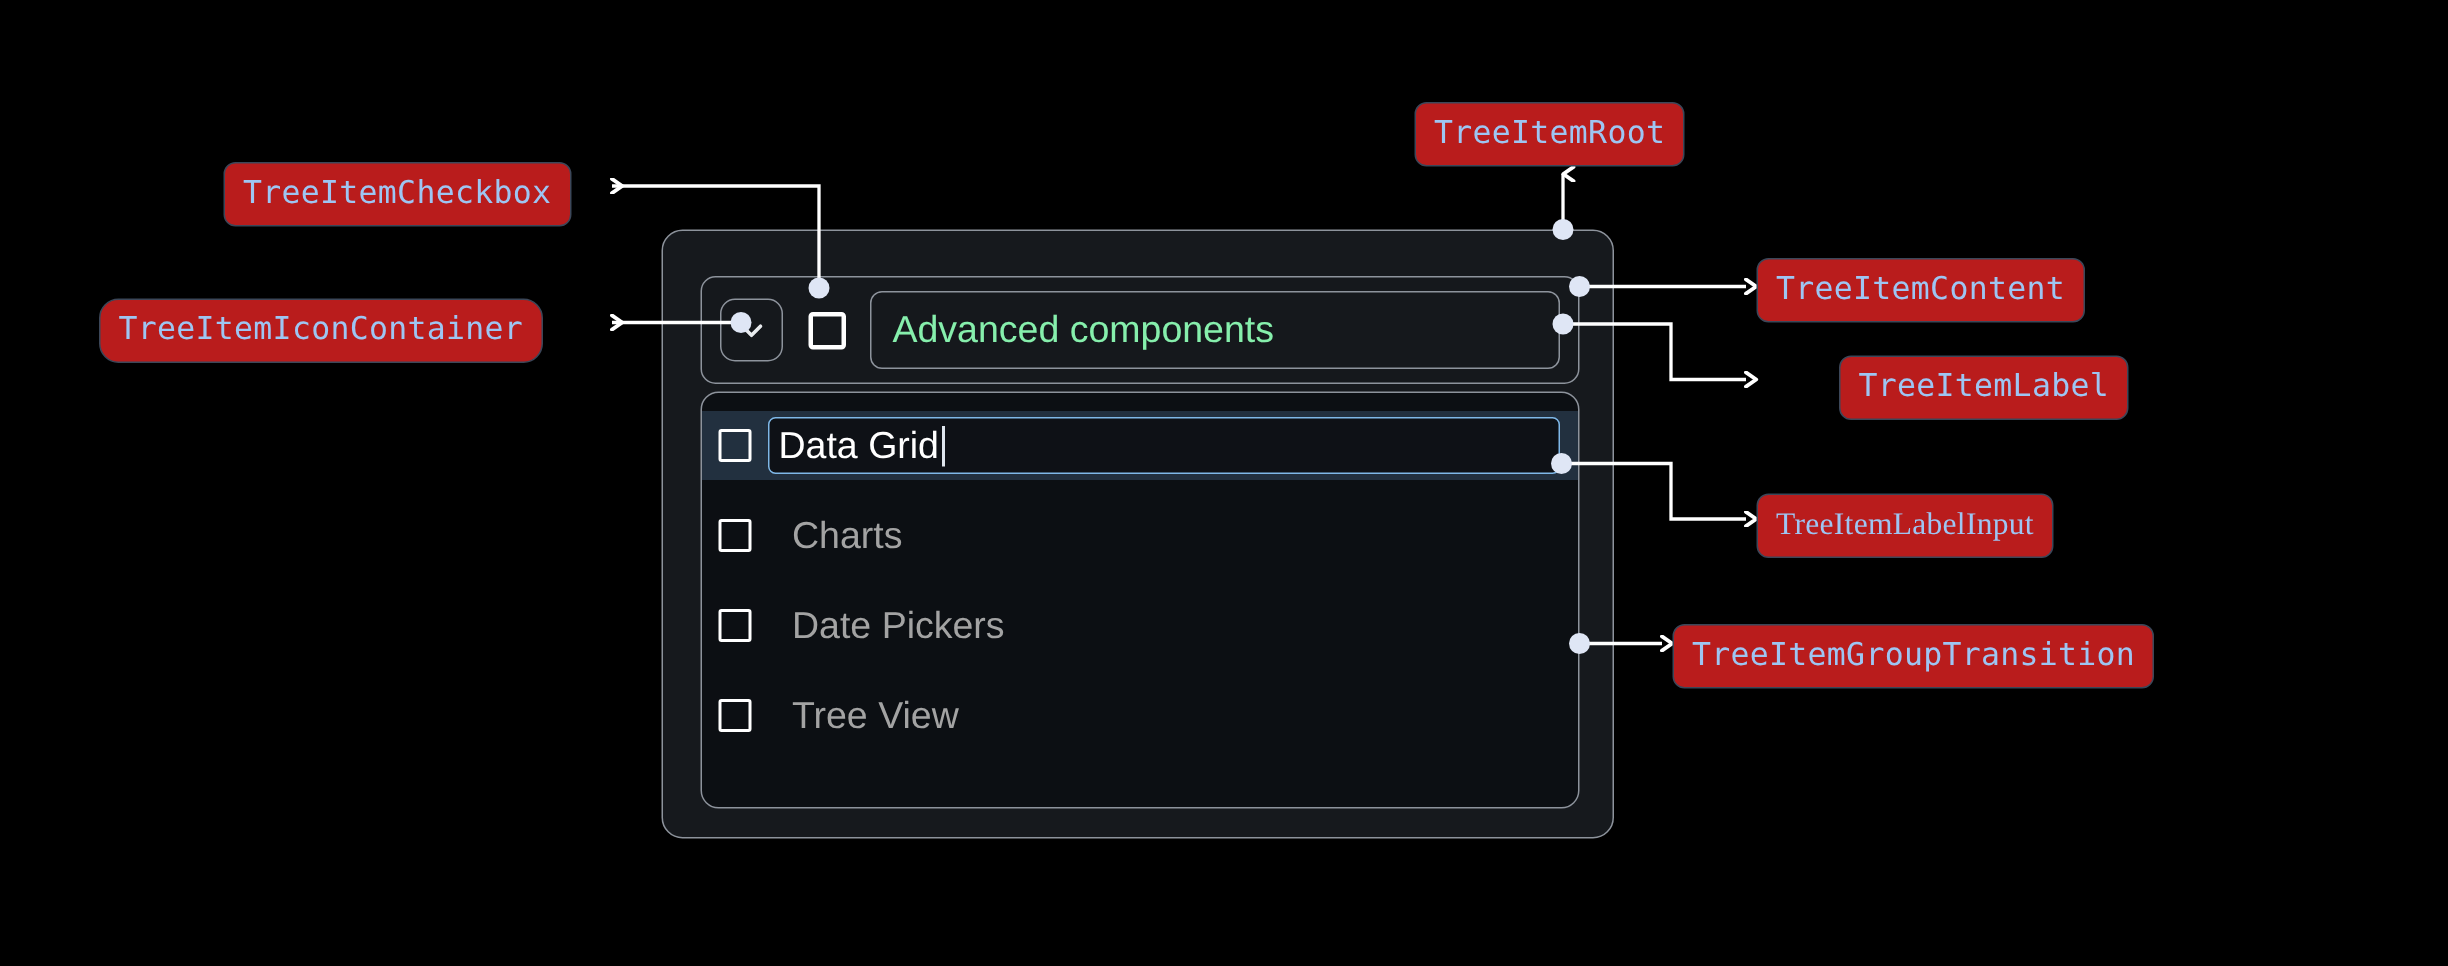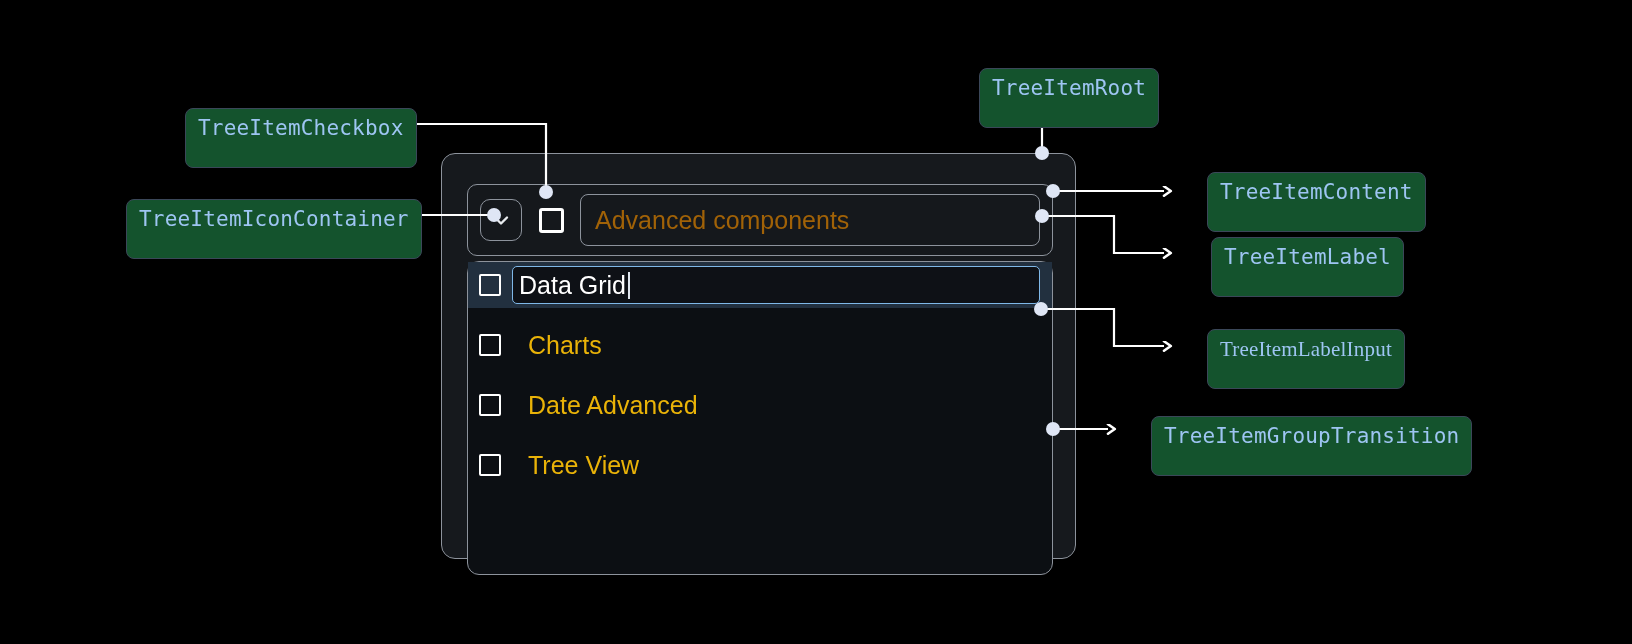--- a/index.html
+++ b/index.html
@@ -29,32 +29,31 @@
     width: 1632px;
     height: 644px;
     pointer-events: none;
     z-index: 3;
   }
 
   
   .chip {
     position: absolute;
     box-sizing: border-box;
-    background: #14532d;
+    background: #b91c1c;
     border: 1px solid #3b4759;
     border-radius: 8px;
     color: #9ec5f2;
     font-family: "DejaVu Sans Mono", monospace;
     font-size: 21px;
     line-height: 1;
     letter-spacing: 0.2px;
-    padding: 9px 12px 28px 12px;
+    padding: 9px 12px 11px 12px;
     white-space: nowrap;
     z-index: 5;
-    margin-left: 36px;
   }
 
   
   #tree-root {
     position: absolute;
     left: 441px;
     top: 153px;
     width: 635px;
     height: 406px;
     box-sizing: border-box;
@@ -115,36 +114,37 @@
   #tree-item-label {
     flex: 1 1 auto;
     height: 52px;
     box-sizing: border-box;
     border: 1px solid #8d939c;
     border-radius: 8px;
     background: transparent;
     display: flex;
     align-items: center;
     padding-left: 14px;
-    color: #a16207;
+    color: #86efac;
     font-size: 25px;
     font-family: "Liberation Sans", sans-serif;
   }
 
   
   #tree-item-group-transition {
     position: absolute;
     left: 25px;
     top: 107px;
     width: 586px;
-    height: 314px;
+    height: 278px;
     box-sizing: border-box;
     border: 1px solid #8d939c;
     border-radius: 12px;
     background: #0c0f13;
+    padding-top: 12px;
   }
 
   .child-row {
     position: relative;
     height: 46px;
     margin: 0 0 14px 0;
     display: flex;
     align-items: center;
     box-sizing: border-box;
   }
@@ -158,21 +158,21 @@
     justify-content: center;
   }
   .child-row .child-cb-glyph {
     width: 22px;
     height: 22px;
     box-sizing: border-box;
     border: 2.5px solid #ffffff;
     border-radius: 2px;
   }
   .child-row .child-label {
-    color: #eab308;
+    color: #a3a3a3;
     font-size: 25px;
     font-family: "Liberation Sans", sans-serif;
     padding-left: 16px;
   }
 
   
   .child-row.selected {
     background: #22303f;
     margin-left: 0;
     padding-left: 0;
@@ -245,21 +245,21 @@
         <span class="child-checkbox">
           <span class="child-cb-glyph"></span>
         </span>
         <span class="child-label">Charts</span>
       </div>
 
       <div class="child-row">
         <span class="child-checkbox">
           <span class="child-cb-glyph"></span>
         </span>
-        <span class="child-label">Date Advanced</span>
+        <span class="child-label">Date Pickers</span>
       </div>
 
       <div class="child-row">
         <span class="child-checkbox">
           <span class="child-cb-glyph"></span>
         </span>
         <span class="child-label">Tree View</span>
       </div>
 
     </div>
@@ -295,25 +295,25 @@
 
     <path d="M1041,309 L1114,309 L1114,346 L1164,346" fill="none" stroke="#ffffff" stroke-width="2.2" marker-end="url(#arrowR)"></path>
     <circle cx="1041" cy="309" r="7" fill="#dfe6f5"></circle>
 
     <path d="M1053,429 L1108,429" fill="none" stroke="#ffffff" stroke-width="2.2" marker-end="url(#arrowR)"></path>
     <circle cx="1053" cy="429" r="7" fill="#dfe6f5"></circle>
   </svg>
 
   <div class="chip" style="left:149px; top:108px;">TreeItemCheckbox</div>
 
-  <div class="chip" style="left:90px; top:199px;">TreeItemIconContainer</div>
+  <div class="chip" style="left:66px; top:199px;border-radius:13px;">TreeItemIconContainer</div>
 
   <div class="chip" style="left:943px; top:68px;">TreeItemRoot</div>
 
   <div class="chip" style="left:1171px; top:172px;">TreeItemContent</div>
 
-  <div class="chip" style="left:1175px; top:237px;">TreeItemLabel</div>
+  <div class="chip" style="left:1226px; top:237px;">TreeItemLabel</div>
 
   <div class="chip" style="left:1171px; top:329px;font-family:Liberation Serif, serif;">TreeItemLabelInput</div>
 
   <div class="chip" style="left:1115px; top:416px;">TreeItemGroupTransition</div>
 
 </div>
 
 </body></html>

